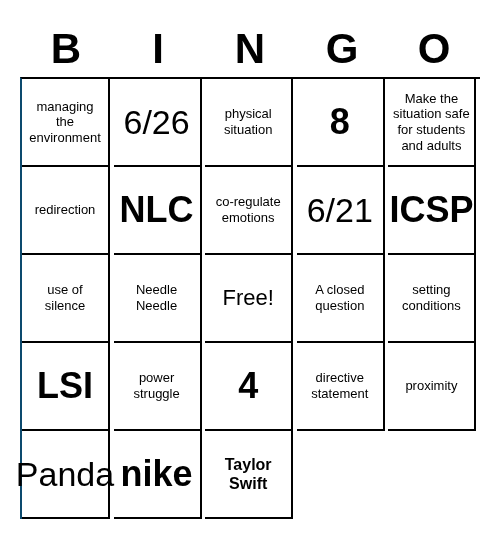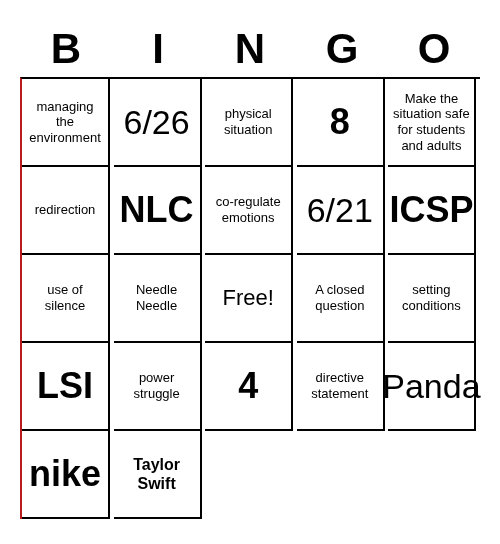--- a/index.html
+++ b/index.html
@@ -32,21 +32,21 @@
     .bingo-title span {
       font-size: 42px;
       font-weight: bold;
       width: 88px;
       text-align: center;
     }
 
     .bingo-grid {
       display: grid;
       grid-template-columns: repeat(5, 1fr);
-      border-left: 2px solid #b91c1c;
+      border-left: 2px solid #0c4a6e;
       border-top: 2px solid #000;
     }
 
     .bingo-cell {
       border-right: 2px solid #000;
       border-bottom: 2px solid #000;
       width: 88px;
       height: 88px;
       display: flex;
       align-items: center;
@@ -101,17 +101,18 @@
       <div class="bingo-cell xlarge-text">ICSP</div>
       <div class="bingo-cell">use of silence</div>
       <div class="bingo-cell">Needle Needle</div>
       <div class="bingo-cell free">Free!</div>
       <div class="bingo-cell">A closed question</div>
       <div class="bingo-cell">setting conditions</div>
       <div class="bingo-cell xlarge-text">LSI</div>
       <div class="bingo-cell">power struggle</div>
       <div class="bingo-cell xlarge-text">4</div>
       <div class="bingo-cell">directive statement</div>
+      <div class="bingo-cell">proximity</div>
       <div class="bingo-cell large-text">Panda</div>
       <div class="bingo-cell xlarge-text">nike</div>
       <div class="bingo-cell taylor">Taylor Swift</div>
     </div>
 </div>
 
 </body></html>

